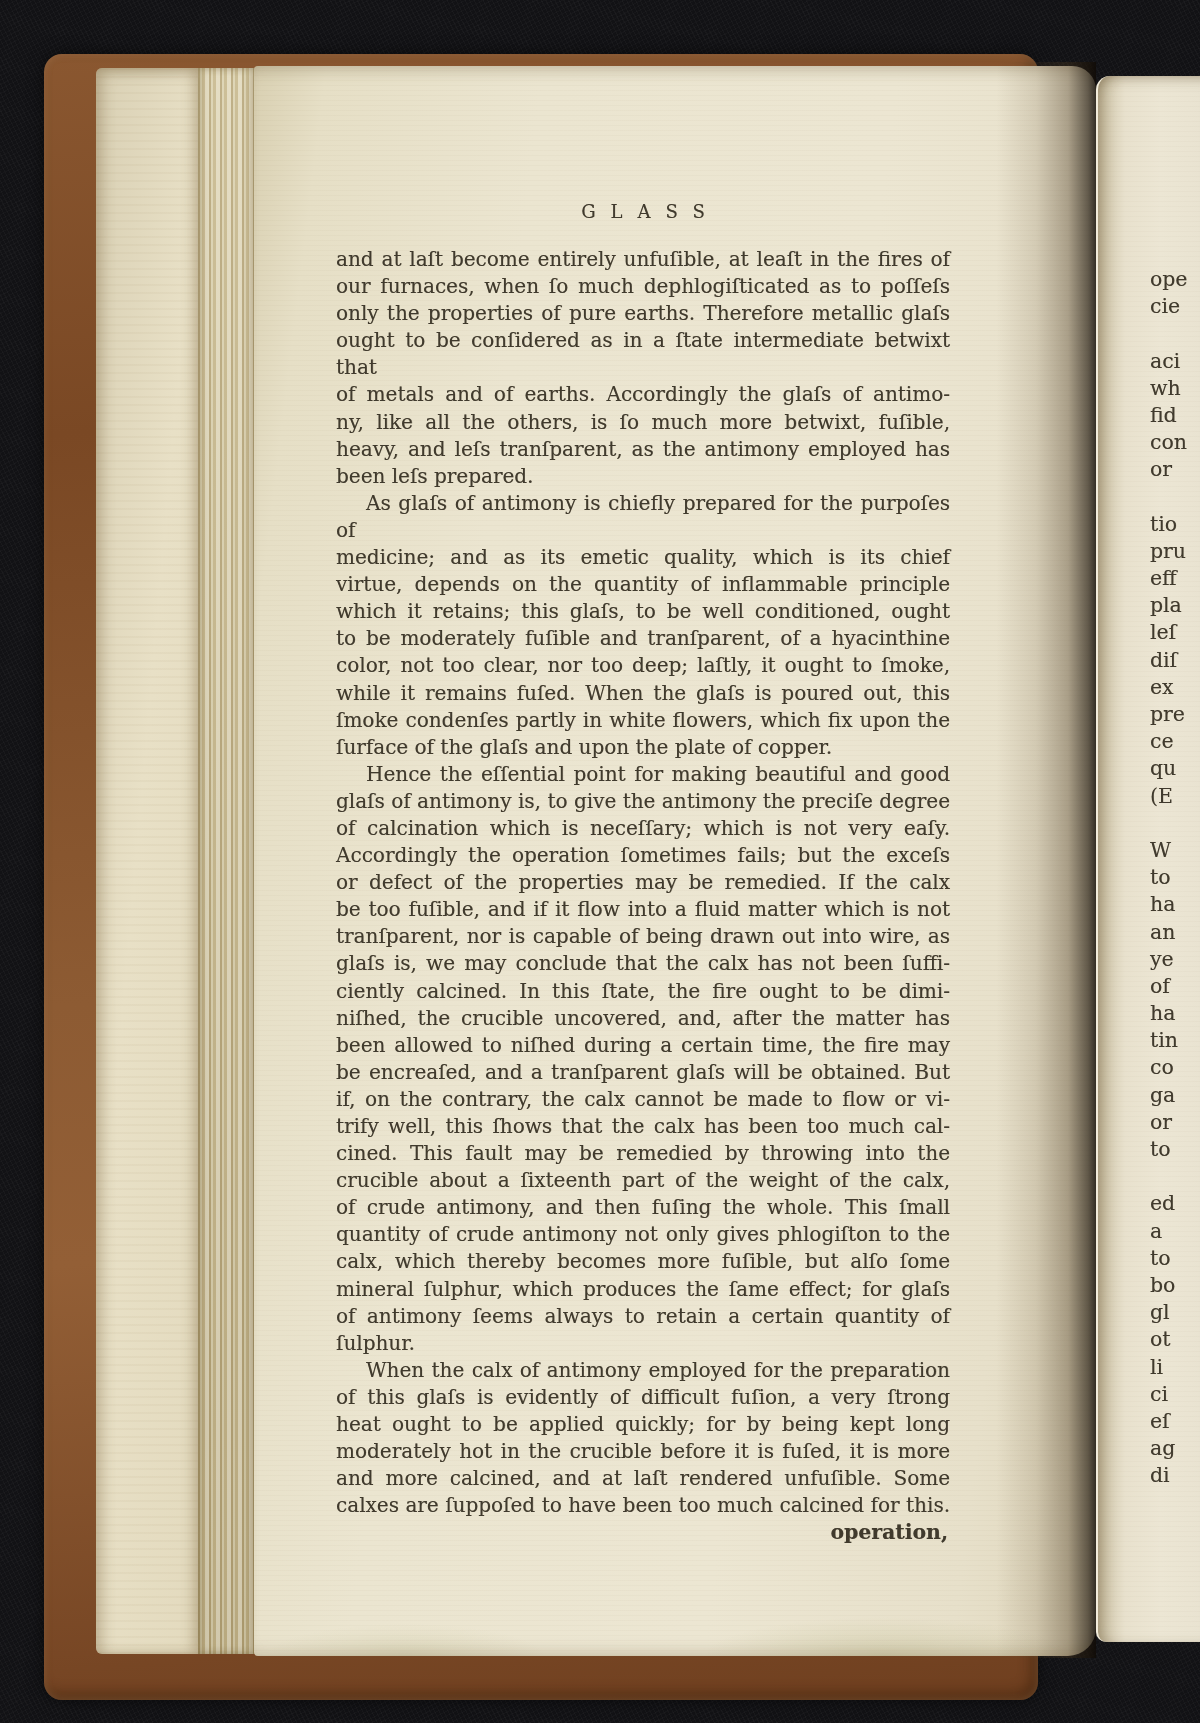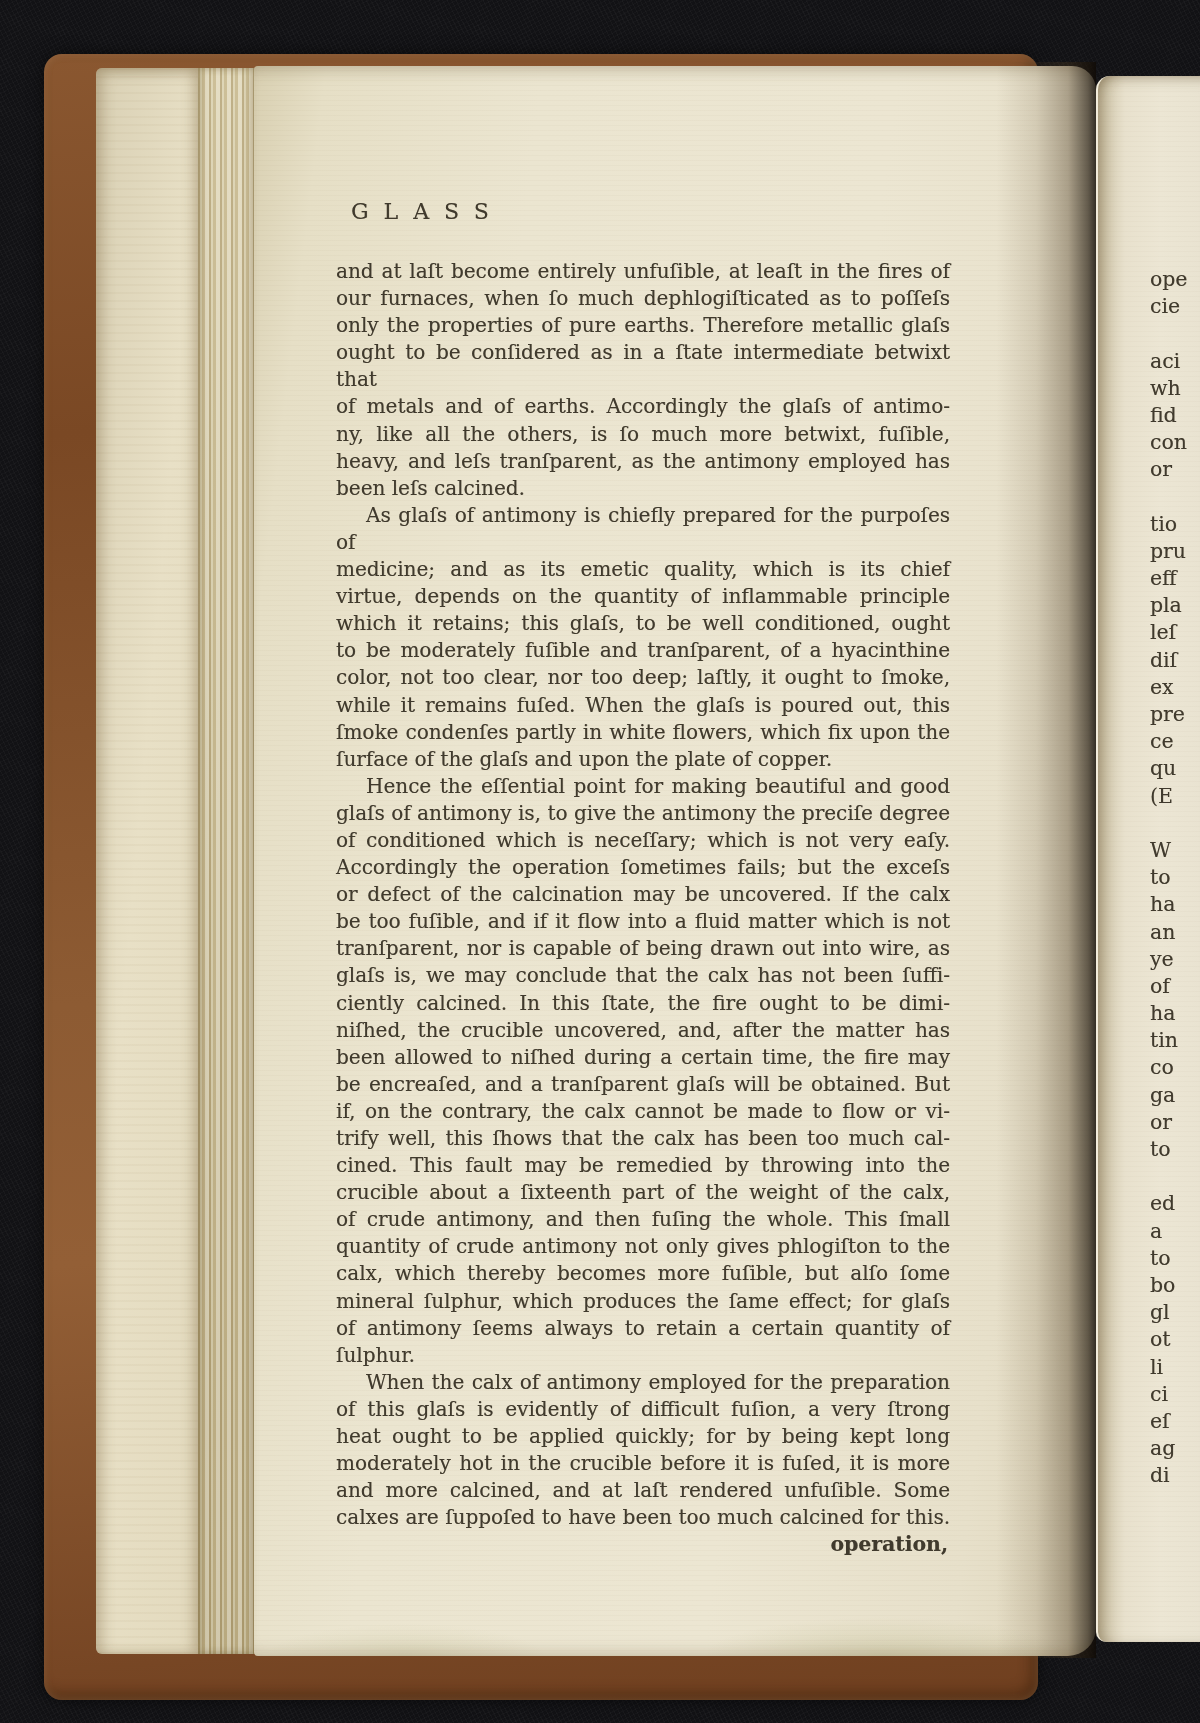--- a/index.html
+++ b/index.html
@@ -76,22 +76,22 @@
     box-shadow: inset 10px 0 14px -6px rgba(90,70,40,0.4), inset 0 14px 14px -12px rgba(95,75,40,0.35);
   }
 
   
   .text-col {
     position: absolute; left: 336px; top: 198px; width: 614px;
     color: #403a2d;
     text-shadow: 0.3px 0.3px 0.5px rgba(64,56,40,0.45);
   }
   .header {
-    font-size: 22px; line-height: 28px; margin-bottom: 32px;
-    letter-spacing: 15px; text-indent: 15px;
+    font-size: 18px; line-height: 28px; margin-bottom: 20px;
+    text-align: center; letter-spacing: 15px; text-indent: 15px;
   }
   .tline {
     font-size: 20px; line-height: 27.1px;
     text-align: justify; text-align-last: justify;
     white-space: normal;
   }
   .tline.indent { text-indent: 30px; }
   .tline.endline { text-align-last: left; }
   .catchword {
     font-size: 20.4px; line-height: 27.1px;
@@ -118,35 +118,35 @@
   <div class="text-col">
     <div class="header">GLASS</div>
     <div>
         <div class="tline">and at laſt become entirely unfuſible, at leaſt in the fires of</div>
         <div class="tline">our furnaces, when ſo much dephlogiſticated as to poſſeſs</div>
         <div class="tline">only the properties of pure earths.  Therefore metallic glaſs</div>
         <div class="tline">ought to be conſidered as in a ſtate intermediate betwixt that</div>
         <div class="tline">of metals and of earths.  Accordingly the glaſs of antimo-</div>
         <div class="tline">ny, like all the others, is ſo much more betwixt, fuſible,</div>
         <div class="tline">heavy, and leſs tranſparent, as the antimony employed has</div>
-        <div class="tline endline">been leſs calcined.</div>
+        <div class="tline endline">been leſs prepared.</div>
         <div class="tline indent">As glaſs of antimony is chiefly prepared for the purpoſes of</div>
         <div class="tline">medicine; and as its emetic quality, which is its chief</div>
         <div class="tline">virtue, depends on the quantity of inflammable principle</div>
         <div class="tline">which it retains; this glaſs, to be well conditioned, ought</div>
         <div class="tline">to be moderately fuſible and tranſparent, of a hyacinthine</div>
         <div class="tline">color, not too clear, nor too deep; laſtly, it ought to ſmoke,</div>
         <div class="tline">while it remains fuſed.  When the glaſs is poured out, this</div>
         <div class="tline">ſmoke condenſes partly in white flowers, which fix upon the</div>
         <div class="tline endline">ſurface of the glaſs and upon the plate of copper.</div>
         <div class="tline indent">Hence the eſſential point for making beautiful and good</div>
         <div class="tline">glaſs of antimony is, to give the antimony the preciſe degree</div>
-        <div class="tline">of conditioned which is neceſſary; which is not very eaſy.</div>
+        <div class="tline">of calcination which is neceſſary; which is not very eaſy.</div>
         <div class="tline">Accordingly the operation ſometimes fails; but the exceſs</div>
-        <div class="tline">or defect of the calcination may be uncovered.  If the calx</div>
+        <div class="tline">or defect of the properties may be remedied.  If the calx</div>
         <div class="tline">be too fuſible, and if it flow into a fluid matter which is not</div>
         <div class="tline">tranſparent, nor is capable of being drawn out into wire, as</div>
         <div class="tline">glaſs is, we may conclude that the calx has not been ſuffi-</div>
         <div class="tline">ciently calcined.  In this ſtate, the fire ought to be dimi-</div>
         <div class="tline">niſhed, the crucible uncovered, and, after the matter has</div>
         <div class="tline">been allowed to niſhed during a certain time, the fire may</div>
         <div class="tline">be encreaſed, and a tranſparent glaſs will be obtained.  But</div>
         <div class="tline">if, on the contrary, the calx cannot be made to flow or vi-</div>
         <div class="tline">trify well, this ſhows that the calx has been too much cal-</div>
         <div class="tline">cined.  This fault may be remedied by throwing into the</div>

